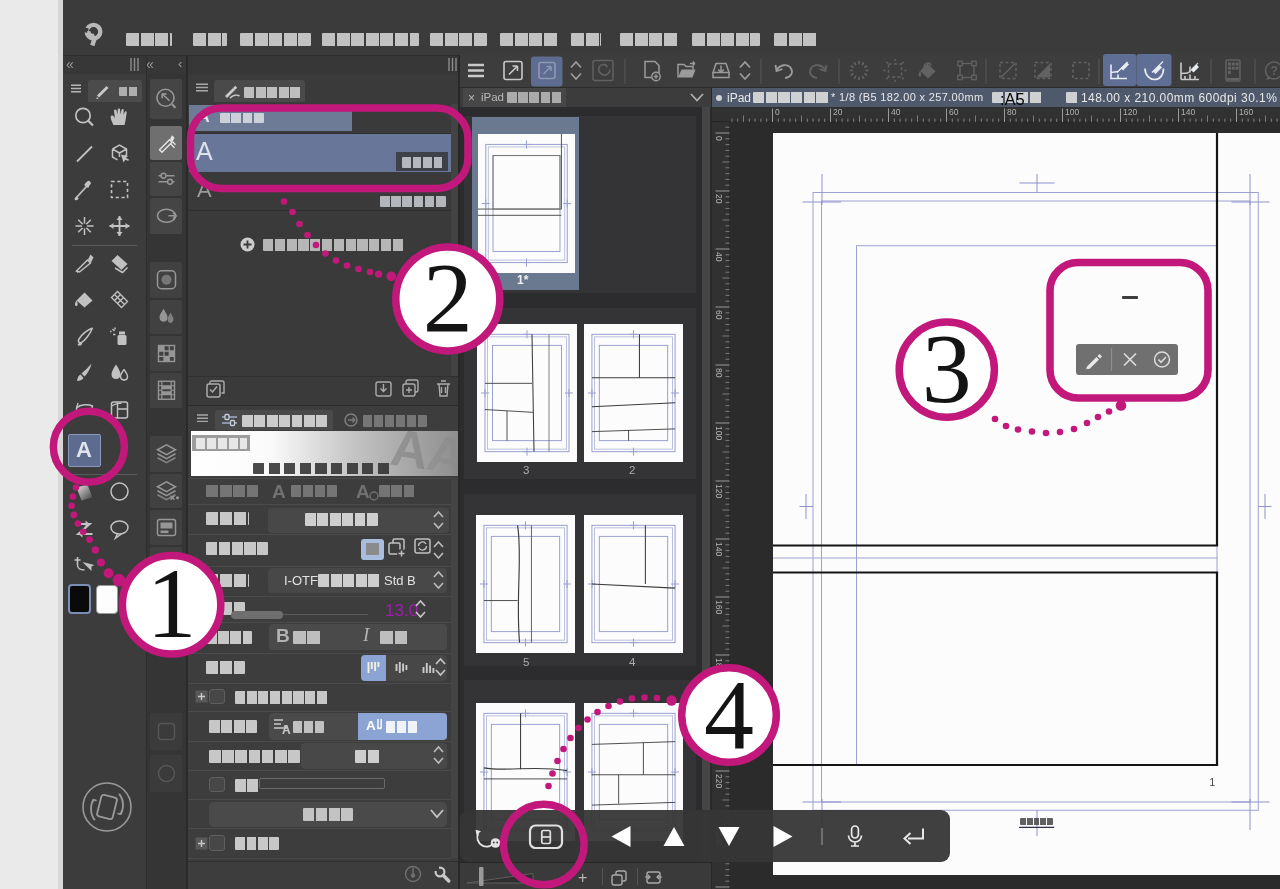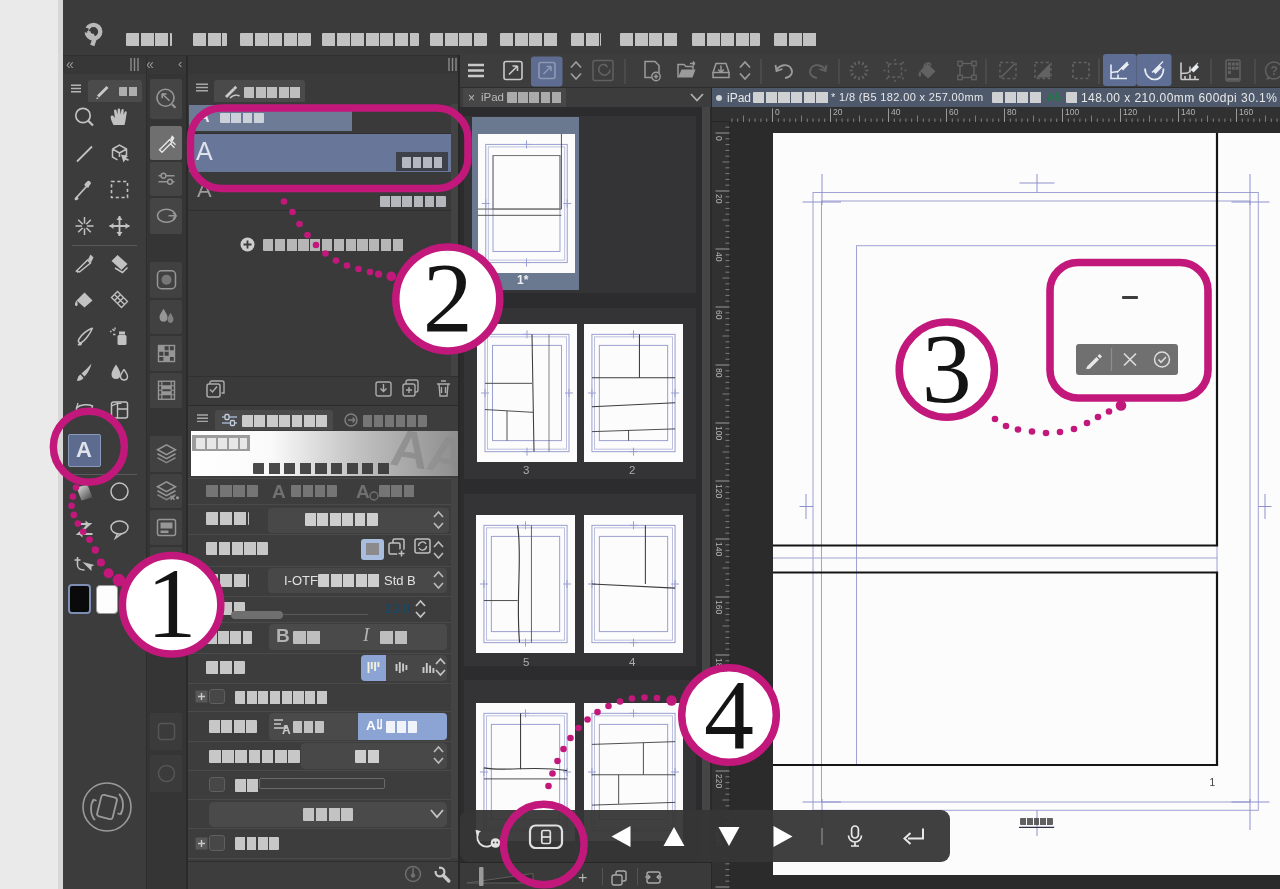--- a/index.html
+++ b/index.html
@@ -374,21 +374,21 @@
 <div class="txt" style="left:284px;top:573px;font-size:13px;color:#e2e2e2">I-OTF</div>
 <div style="position:absolute;left:318px;top:574px;width:62px;height:13px;background:repeating-linear-gradient(90deg,#e2e2e2 0,#e2e2e2 11.0px,transparent 11.0px,transparent 12.6px);opacity:0.87;border-radius:1px"></div>
 <div class="txt" style="left:384px;top:573px;font-size:13px;color:#e2e2e2">Std B</div>
 <svg style="left:432px;top:569px" width="13" height="22">
       <path d="M2 8 L6.5 3 L11 8" fill="none" stroke="#b9b9b9" stroke-width="1.7"></path>
       <path d="M2 14 L6.5 19 L11 14" fill="none" stroke="#b9b9b9" stroke-width="1.7"></path>
     </svg>
 <div style="position:absolute;left:206px;top:601.5px;width:39px;height:13px;background:repeating-linear-gradient(90deg,#dcdcdc 0,#dcdcdc 12.4px,transparent 12.4px,transparent 14px);opacity:0.87;border-radius:1px"></div>
 <div class="ab" style="left:231px;top:610.5px;width:52px;height:8px;background:#6f6f6f;border-radius:4px"></div>
 <div class="ab" style="left:283px;top:613.5px;width:85px;height:1.6px;background:#5a5a5a"></div>
-<div class="txt" style="left:385px;top:601px;font-size:13px;color:#0c4a6e">13.0</div>
+<div class="txt" style="left:385px;top:601px;font-size:17px;color:#a21caf">13.0</div>
 <svg style="left:414px;top:598px" width="13" height="22">
       <path d="M2 8 L6.5 3 L11 8" fill="none" stroke="#c5c5c5" stroke-width="1.7"></path>
       <path d="M2 14 L6.5 19 L11 14" fill="none" stroke="#c5c5c5" stroke-width="1.7"></path>
     </svg>
 <div style="position:absolute;left:206px;top:630.5px;width:46px;height:13px;background:repeating-linear-gradient(90deg,#dcdcdc 0,#dcdcdc 10.6px,transparent 10.6px,transparent 12.2px);opacity:0.87;border-radius:1px"></div>
 <div class="ab" style="left:269px;top:623.5px;width:178px;height:26px;background:#4a4a4a;border-radius:4px"></div>
 <div class="txt" style="left:276px;top:625px;font-size:19px;font-weight:bold;color:#b2b2b2">B</div>
 <div style="position:absolute;left:293px;top:631px;width:28px;height:13px;background:repeating-linear-gradient(90deg,#cfcfcf 0,#cfcfcf 12.9px,transparent 12.9px,transparent 14.5px);opacity:0.87;border-radius:1px"></div>
 <div class="txt" style="left:363px;top:624px;font-size:19px;font-style:italic;color:#b2b2b2;font-family:'Liberation Serif',serif">I</div>
 <div style="position:absolute;left:380px;top:631px;width:28px;height:13px;background:repeating-linear-gradient(90deg,#cfcfcf 0,#cfcfcf 12.9px,transparent 12.9px,transparent 14.5px);opacity:0.87;border-radius:1px"></div>
@@ -708,21 +708,21 @@
         <path d="M-6 6 L-8 9.5 L-3.5 8" fill="#626262"></path>
         <text x="-3.5" y="4.5" font-size="12" font-weight="bold" fill="#626262">?</text>
       </g>
     </svg>
 <div class="ab" style="left:712px;top:88px;width:568px;height:18.5px;background:#4e5a6c"></div>
 <div class="ab" style="left:716px;top:94.5px;width:6px;height:6px;border-radius:50%;background:#cfd3da"></div>
 <div class="txt" style="left:727px;top:90.5px;font-size:12px;color:#e8e8e8">iPad</div>
 <div style="position:absolute;left:753px;top:91.5px;width:76px;height:11.5px;background:repeating-linear-gradient(90deg,#e2e2e2 0,#e2e2e2 11.1px,transparent 11.1px,transparent 12.7px);opacity:0.87;border-radius:1px"></div>
 <div class="txt" style="left:831px;top:90.5px;font-size:11px;letter-spacing:0.35px;color:#e8e8e8">* 1/8 (B5 182.00 x 257.00mm</div>
 <div style="position:absolute;left:992px;top:91.5px;width:50px;height:11.5px;background:repeating-linear-gradient(90deg,#e2e2e2 0,#e2e2e2 11.0px,transparent 11.0px,transparent 12.6px);opacity:0.87;border-radius:1px"></div>
-<div class="txt" style="left:1044px;top:90.5px;font-size:11px;letter-spacing:0.3px;color:#15803d">:A5</div>
+<div class="txt" style="left:1000px;top:90.5px;font-size:16px;letter-spacing:0.3px;color:#000000">:A5</div>
 <div style="position:absolute;left:1066px;top:91.5px;width:12px;height:11.5px;background:repeating-linear-gradient(90deg,#e2e2e2 0,#e2e2e2 11.0px,transparent 11.0px,transparent 12.6px);opacity:0.87;border-radius:1px"></div>
 <div class="txt" style="left:1081px;top:90.5px;font-size:12px;letter-spacing:0.45px;color:#e8e8e8">148.00 x 210.00mm 600dpi 30.1%</div>
 <div class="ab" style="left:712px;top:106.5px;width:568px;height:15.5px;background:#313131;border-bottom:1px solid #262626;box-sizing:border-box"></div>
 <svg style="left:712px;top:106.5px" width="568" height="16">
       <path d="M19.9 11.5 V15.5" stroke="#7d7d7d" stroke-width="1"></path>
       <path d="M25.7 11.5 V15.5" stroke="#7d7d7d" stroke-width="1"></path>
       <path d="M31.5 8.5 V15.5" stroke="#7d7d7d" stroke-width="1"></path>
       <path d="M37.3 11.5 V15.5" stroke="#7d7d7d" stroke-width="1"></path>
       <path d="M43.1 11.5 V15.5" stroke="#7d7d7d" stroke-width="1"></path>
       <path d="M48.9 11.5 V15.5" stroke="#7d7d7d" stroke-width="1"></path>

